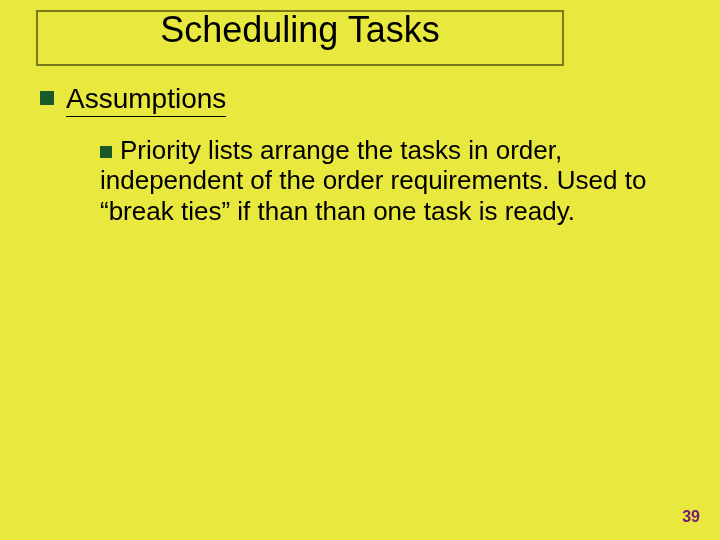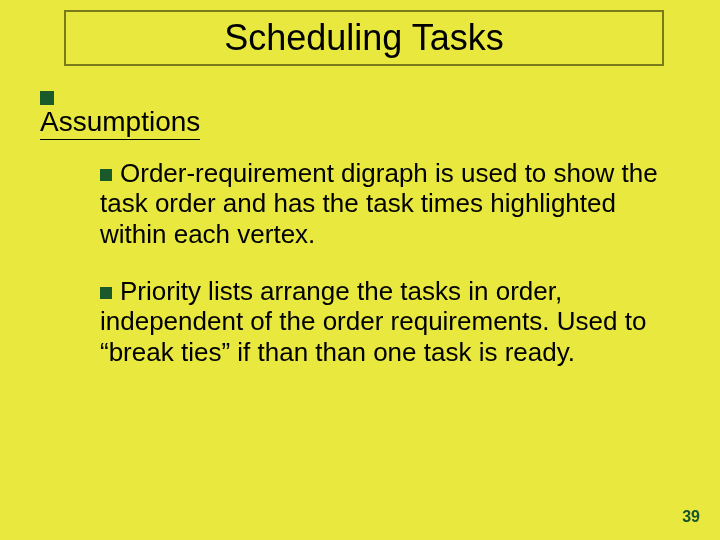--- a/index.html
+++ b/index.html
@@ -15,45 +15,42 @@
     background: #e8e83e;
     position: relative;
     font-family: Verdana, Geneva, sans-serif;
     color: #000;
     box-sizing: border-box;
   }
   .title-box {
     position: absolute;
     left: 36px;
     top: 10px;
-    width: 600px;
+    width: 528px;
     height: 56px;
     border: 2px solid #7a7a1a;
     box-sizing: border-box;
     display: flex;
-    align-items: center;
     justify-content: center;
-    margin-left: 28px;
   }
   .title-text {
     font-family: "Comic Sans MS", "Comic Sans", cursive, Verdana, sans-serif;
     font-size: 36px;
     line-height: 1;
   }
   .body {
     position: absolute;
     left: 40px;
     top: 82px;
     width: 640px;
   }
   .lvl1 {
     display: flex;
     align-items: flex-start;
     margin-bottom: 18px;
-    flex-direction: column;
   }
   .lvl1 .bullet {
     width: 14px;
     height: 14px;
     background: #1a5a2a;
     margin-top: 9px;
     margin-right: 12px;
     flex: 0 0 14px;
   }
   .lvl1 .text {
@@ -79,43 +76,40 @@
     margin-right: 8px;
     vertical-align: 1px;
   }
   .page-num {
     position: absolute;
     right: 20px;
     bottom: 14px;
     font-family: Verdana, sans-serif;
     font-size: 16px;
     font-weight: bold;
-    color: #14532d;
+    color: #701a75;
   }
 </style>
 </head>
 <body>
 
 <div class="slide">
 
   <div class="title-box">
     <span class="title-text">Scheduling Tasks</span>
   </div>
 
   <div class="body">
     <div class="lvl1">
       <span class="bullet"></span>
       <span class="text">Assumptions</span>
     </div>
 
     <div class="lvl2-group">
       <div class="lvl2">
-        <span class="bullet2"></span><span>Order-requirement digraph is used to show the task order and has the task times highlighted within each vertex.</span>
-      </div>
-      <div class="lvl2">
         <span class="bullet2"></span><span>Priority lists arrange the tasks in order, independent of the order requirements.  Used to “break ties” if than than one task is ready.</span>
       </div>
     </div>
   </div>
 
   <div class="page-num">39</div>
 
 </div>
 
 </body></html>

